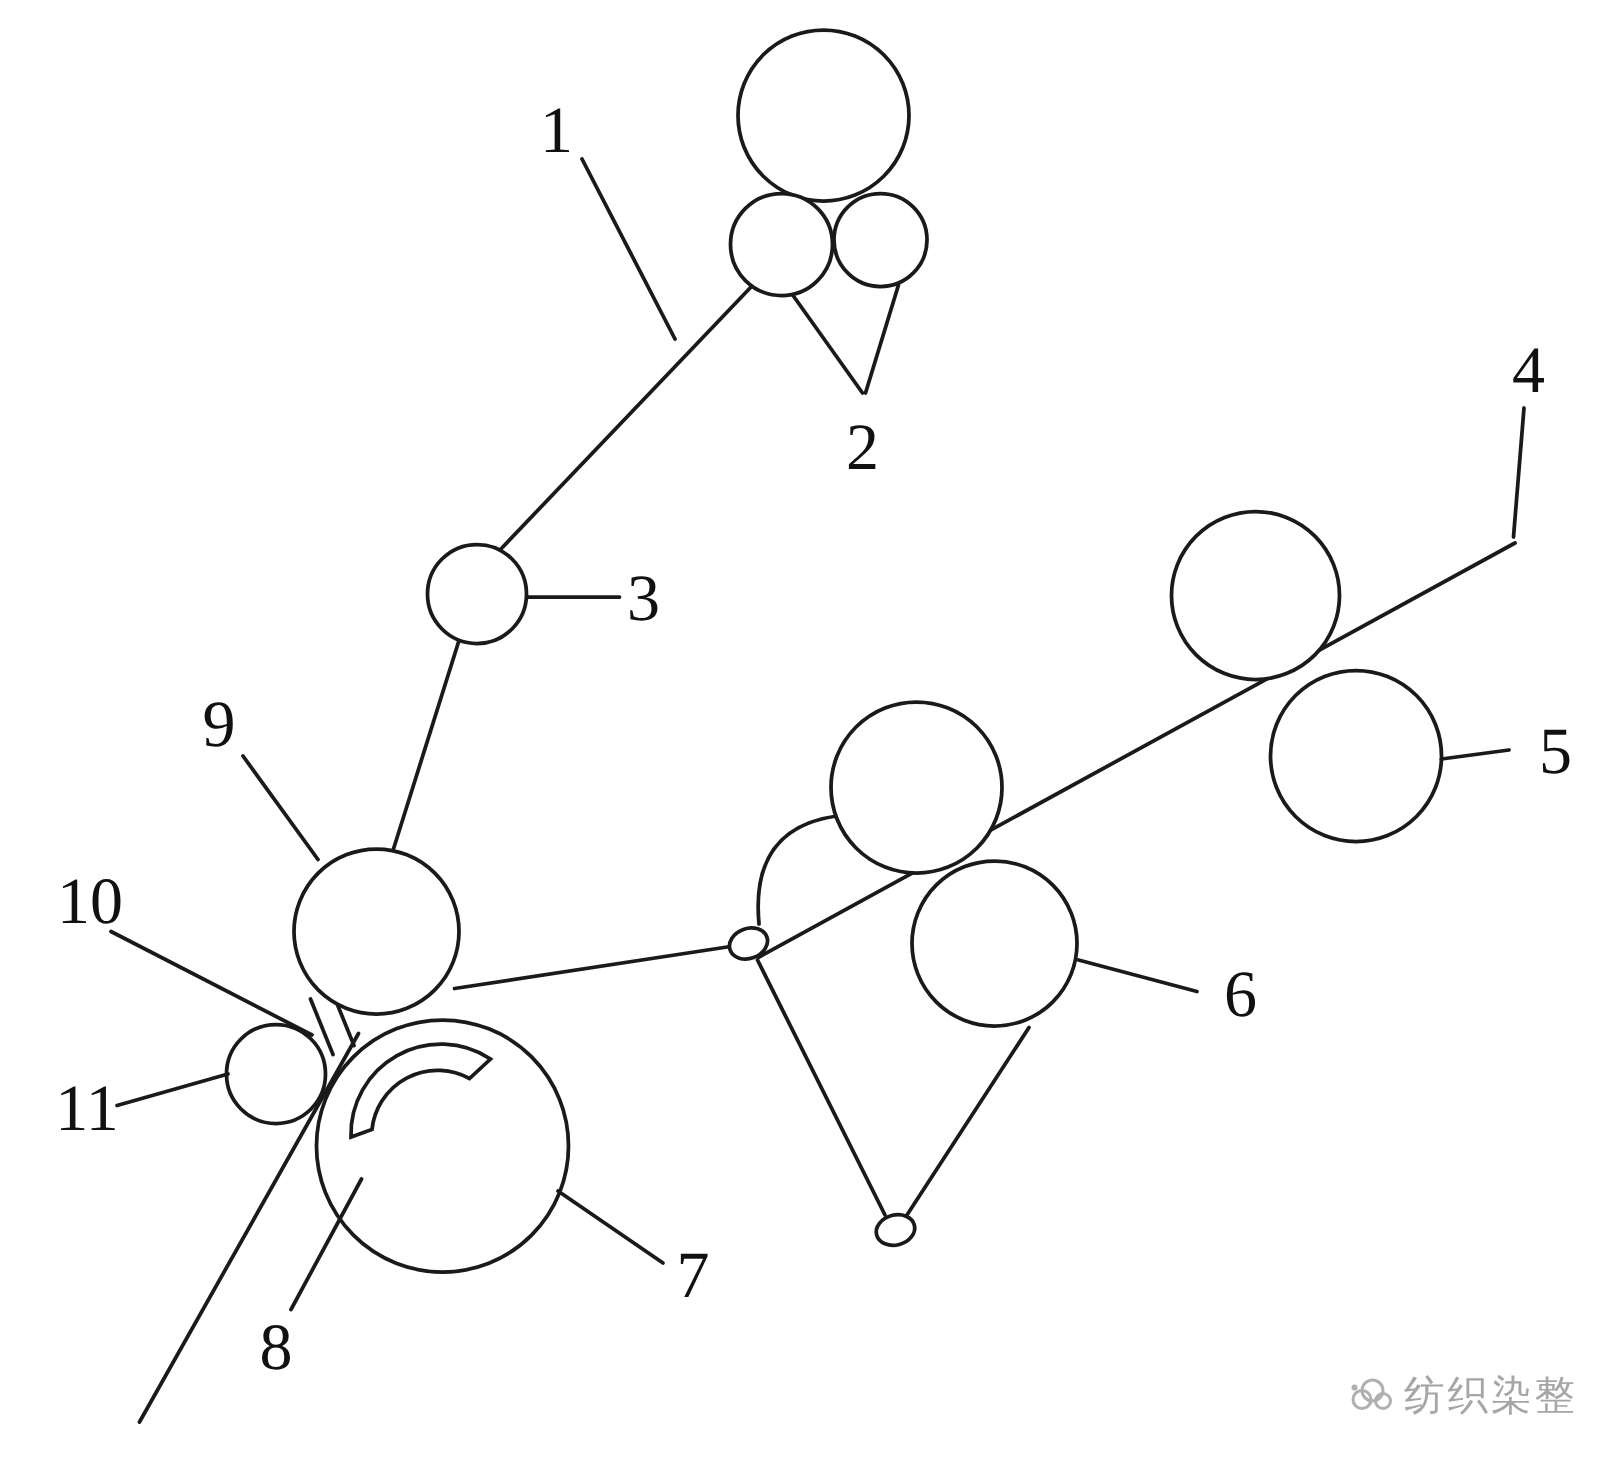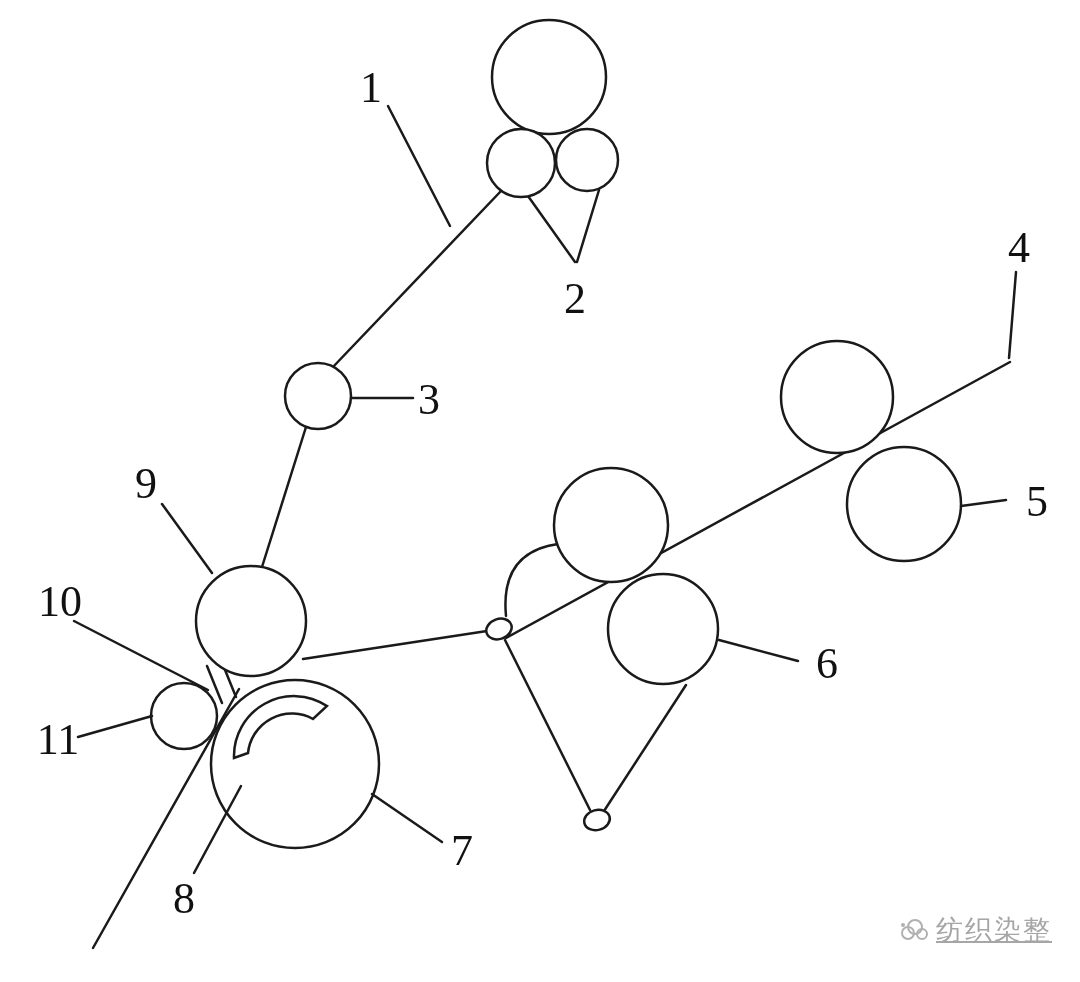--- a/index.html
+++ b/index.html
@@ -17,21 +17,20 @@
     right: 28px;
     bottom: 34px;
     display: flex;
     align-items: center;
     gap: 6px;
     color: #a6a6a6;
     font-size: 27px;
     letter-spacing: 2px;
     font-family: "DejaVu Sans", "Liberation Sans", sans-serif;
     user-select: none;
-    text-decoration: underline;
   }
   .wm-icon { display: block; }
 </style>
 </head>
 <body>
 
 <div class="page">
   <svg class="diagram" width="1080" height="982" viewBox="0 0 1080 982" xmlns="http://www.w3.org/2000/svg">
       <line stroke="#1a1a1a" stroke-width="2.5" fill="none" stroke-linecap="round" x1="501" y1="191" x2="332" y2="368"></line>
       <line stroke="#1a1a1a" stroke-width="2.5" fill="none" stroke-linecap="round" x1="306" y1="427" x2="262" y2="567"></line>

